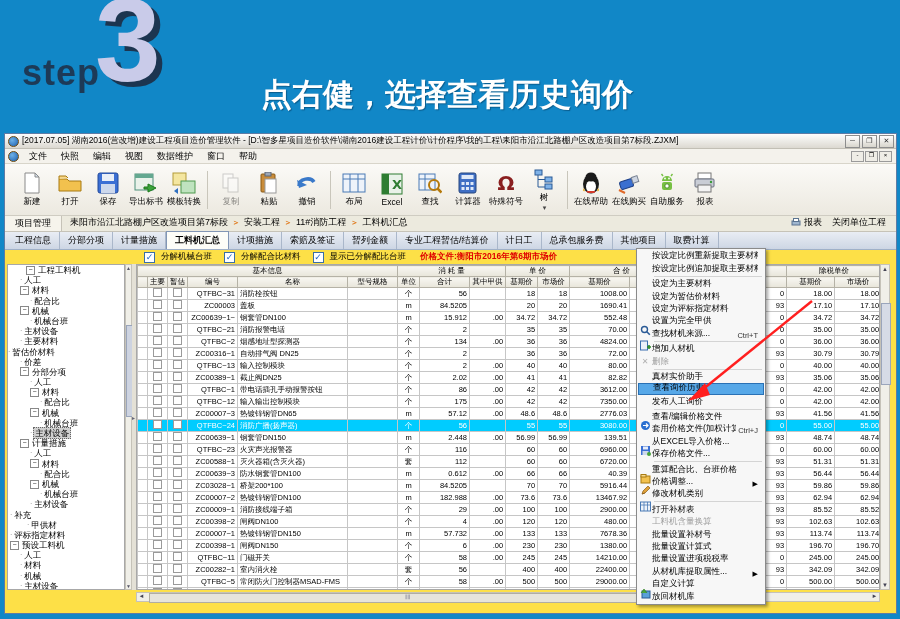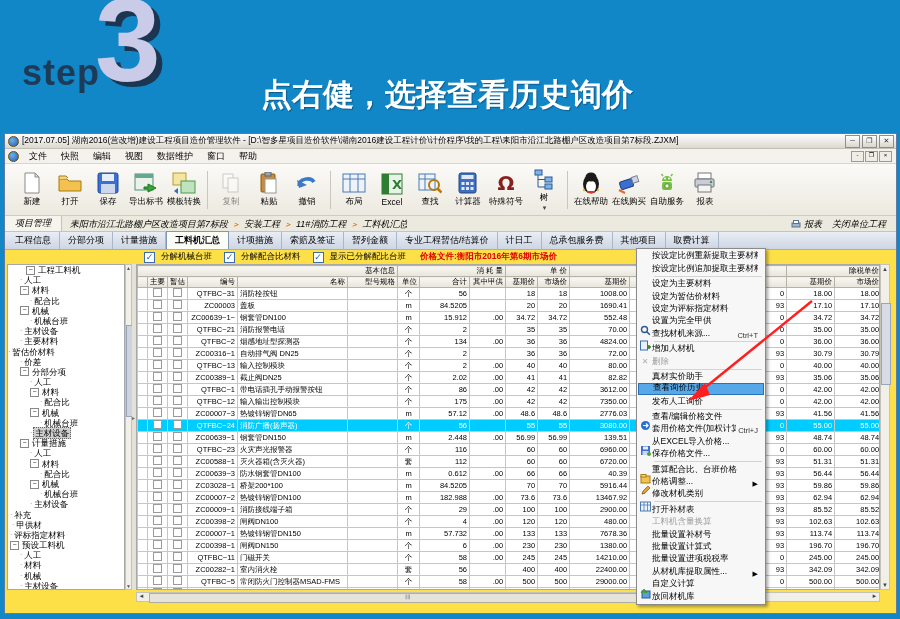--- a/index.html
+++ b/index.html
@@ -29,21 +29,21 @@
   
   .toolbar{position:absolute;left:0;top:30px;width:100%;height:52px;background:linear-gradient(#fbfaf7,#ece9e0);border-bottom:1px solid #cfccc2;display:flex;align-items:center;padding-left:8px;box-sizing:border-box;}
   .tool{display:flex;flex-direction:column;align-items:center;justify-content:center;min-width:36px;height:46px;margin:0 1px;}
   .tool .ticon{width:24px;height:24px;display:flex;align-items:center;justify-content:center;}
   .tool .tlabel{font-size:8.5px;margin-top:1px;white-space:nowrap;}
   .tool.disabled{opacity:.45;filter:grayscale(1);}
   .tsep{width:1px;height:38px;background:#c9c6bb;margin:0 4px;}
   .tdrop{font-size:7px;color:#444;margin-left:1px;align-self:center;}
 
   
-  .projbar{position:absolute;left:0;top:82px;width:100%;height:16px;background:#eceade;border-bottom:1px solid #c6c3b8;display:flex;align-items:flex-end;font-size:9px;box-sizing:border-box;font-style:italic;}
+  .projbar{position:absolute;left:0;top:82px;width:100%;height:16px;background:#eceade;border-bottom:1px solid #c6c3b8;display:flex;align-items:flex-start;font-size:9px;box-sizing:border-box;}
   .proj-tab{padding:0 10px;height:100%;display:flex;align-items:center;border-right:1px solid #c6c3b8;background:#f6f4ec;}
   .crumb{display:flex;align-items:center;margin-left:8px;white-space:nowrap;overflow:hidden;flex:1;}
   .crumb .sep{color:#e07818;font-weight:bold;margin:0 4px;font-size:8px;}
   .projbar .right{display:flex;align-items:center;gap:10px;margin-right:10px;}
   .plink{display:flex;align-items:center;gap:3px;}
 
   
   .tabstrip{position:absolute;left:0;top:98px;width:100%;height:18px;background:linear-gradient(#e9edf4,#cdd6e4);border-bottom:1px solid #9fb0c8;display:flex;align-items:flex-end;padding-left:2px;box-sizing:border-box;}
   .tab{padding:2px 8px 2px;font-size:9px;border-right:1px solid #aab7ca;height:13px;line-height:13px;}
   .tab.active{background:#fdfdf8;border:1px solid #8296b5;border-bottom:none;font-weight:bold;}
@@ -63,21 +63,21 @@
   .treescroll{position:absolute;left:120px;top:130px;width:7px;height:326px;background:#f0efe8;border:1px solid #c5c2b8;box-sizing:border-box;}
   .treescroll .thumb{position:absolute;left:0;width:5px;top:60px;height:90px;background:#cdd3e0;border:1px solid #9aa5bb;}
   .sarrow{position:absolute;left:0;width:5px;font-size:5px;text-align:center;color:#556;}
   .splitter{position:absolute;left:127px;top:130px;width:4px;height:326px;background:#e4e1d6;}
   .splitter .grip{position:absolute;top:150px;left:0;font-size:6px;color:#667;}
 
   
   .gridwrap{position:absolute;left:131px;top:130px;width:744px;height:326px;background:#fff;border:1px solid #a8a8a8;box-sizing:border-box;overflow:hidden;}
   table.grid{border-collapse:collapse;table-layout:fixed;width:744px;font-size:7.5px;}
   table.grid td,table.grid th{border:1px solid #c6c6c6;padding:0 2px;overflow:hidden;white-space:nowrap;height:10.4px;box-sizing:border-box;font-weight:normal;}
-  table.grid th{background:linear-gradient(#f8f7f2,#e8e5da);border-color:#b5b2a6;text-align:right;}
+  table.grid th{background:linear-gradient(#f8f7f2,#e8e5da);border-color:#b5b2a6;text-align:center;}
   td.num{text-align:right;}
   td.ctr{text-align:center;}
   tr.sel td{background:#00ccff;color:#ffffff;}
   .cbcell{text-align:center;}
   .cb{display:inline-block;width:7px;height:7px;border:1px solid #9a9a9a;background:#fff;}
   .vscroll{position:absolute;left:875px;top:130px;width:10px;height:326px;background:#f0efe8;border:1px solid #c5c2b8;box-sizing:border-box;}
   .vscroll .thumb{position:absolute;left:0;top:38px;width:8px;height:80px;background:#d6dbe6;border:1px solid #9aa5bb;}
   .vsa{position:absolute;left:0;width:8px;text-align:center;font-size:6px;color:#445;}
   .hscroll{position:absolute;left:131px;top:458px;width:744px;height:10px;background:#f0efe8;border:1px solid #c5c2b8;box-sizing:border-box;}
   .hscroll .thumb{position:absolute;left:12px;top:0;width:540px;height:8px;background:#e6e4da;border:1px solid #b0ada1;}
@@ -482,21 +482,21 @@
           <span class="tlab">机械台班</span>
         </div>
         <div class="tree-item" style="padding-left: 22px;">
           <span class="tdash">·</span>
           <span class="tlab">主材设备</span>
         </div>
         <div class="tree-item" style="padding-left: 2px;">
           <span class="tdash">·</span>
           <span class="tlab">补充</span>
         </div>
-        <div class="tree-item" style="padding-left: 4px;">
+        <div class="tree-item" style="padding-left: 19px;">
           <span class="tdash">·</span>
           <span class="tlab">甲供材</span>
         </div>
         <div class="tree-item" style="padding-left: 2px;">
           <span class="tdash">·</span>
           <span class="tlab">评标指定材料</span>
         </div>
         <div class="tree-item" style="padding-left: 2px;">
           <span class="tbox">−</span>
           <span class="tlab">预设工料机</span>

